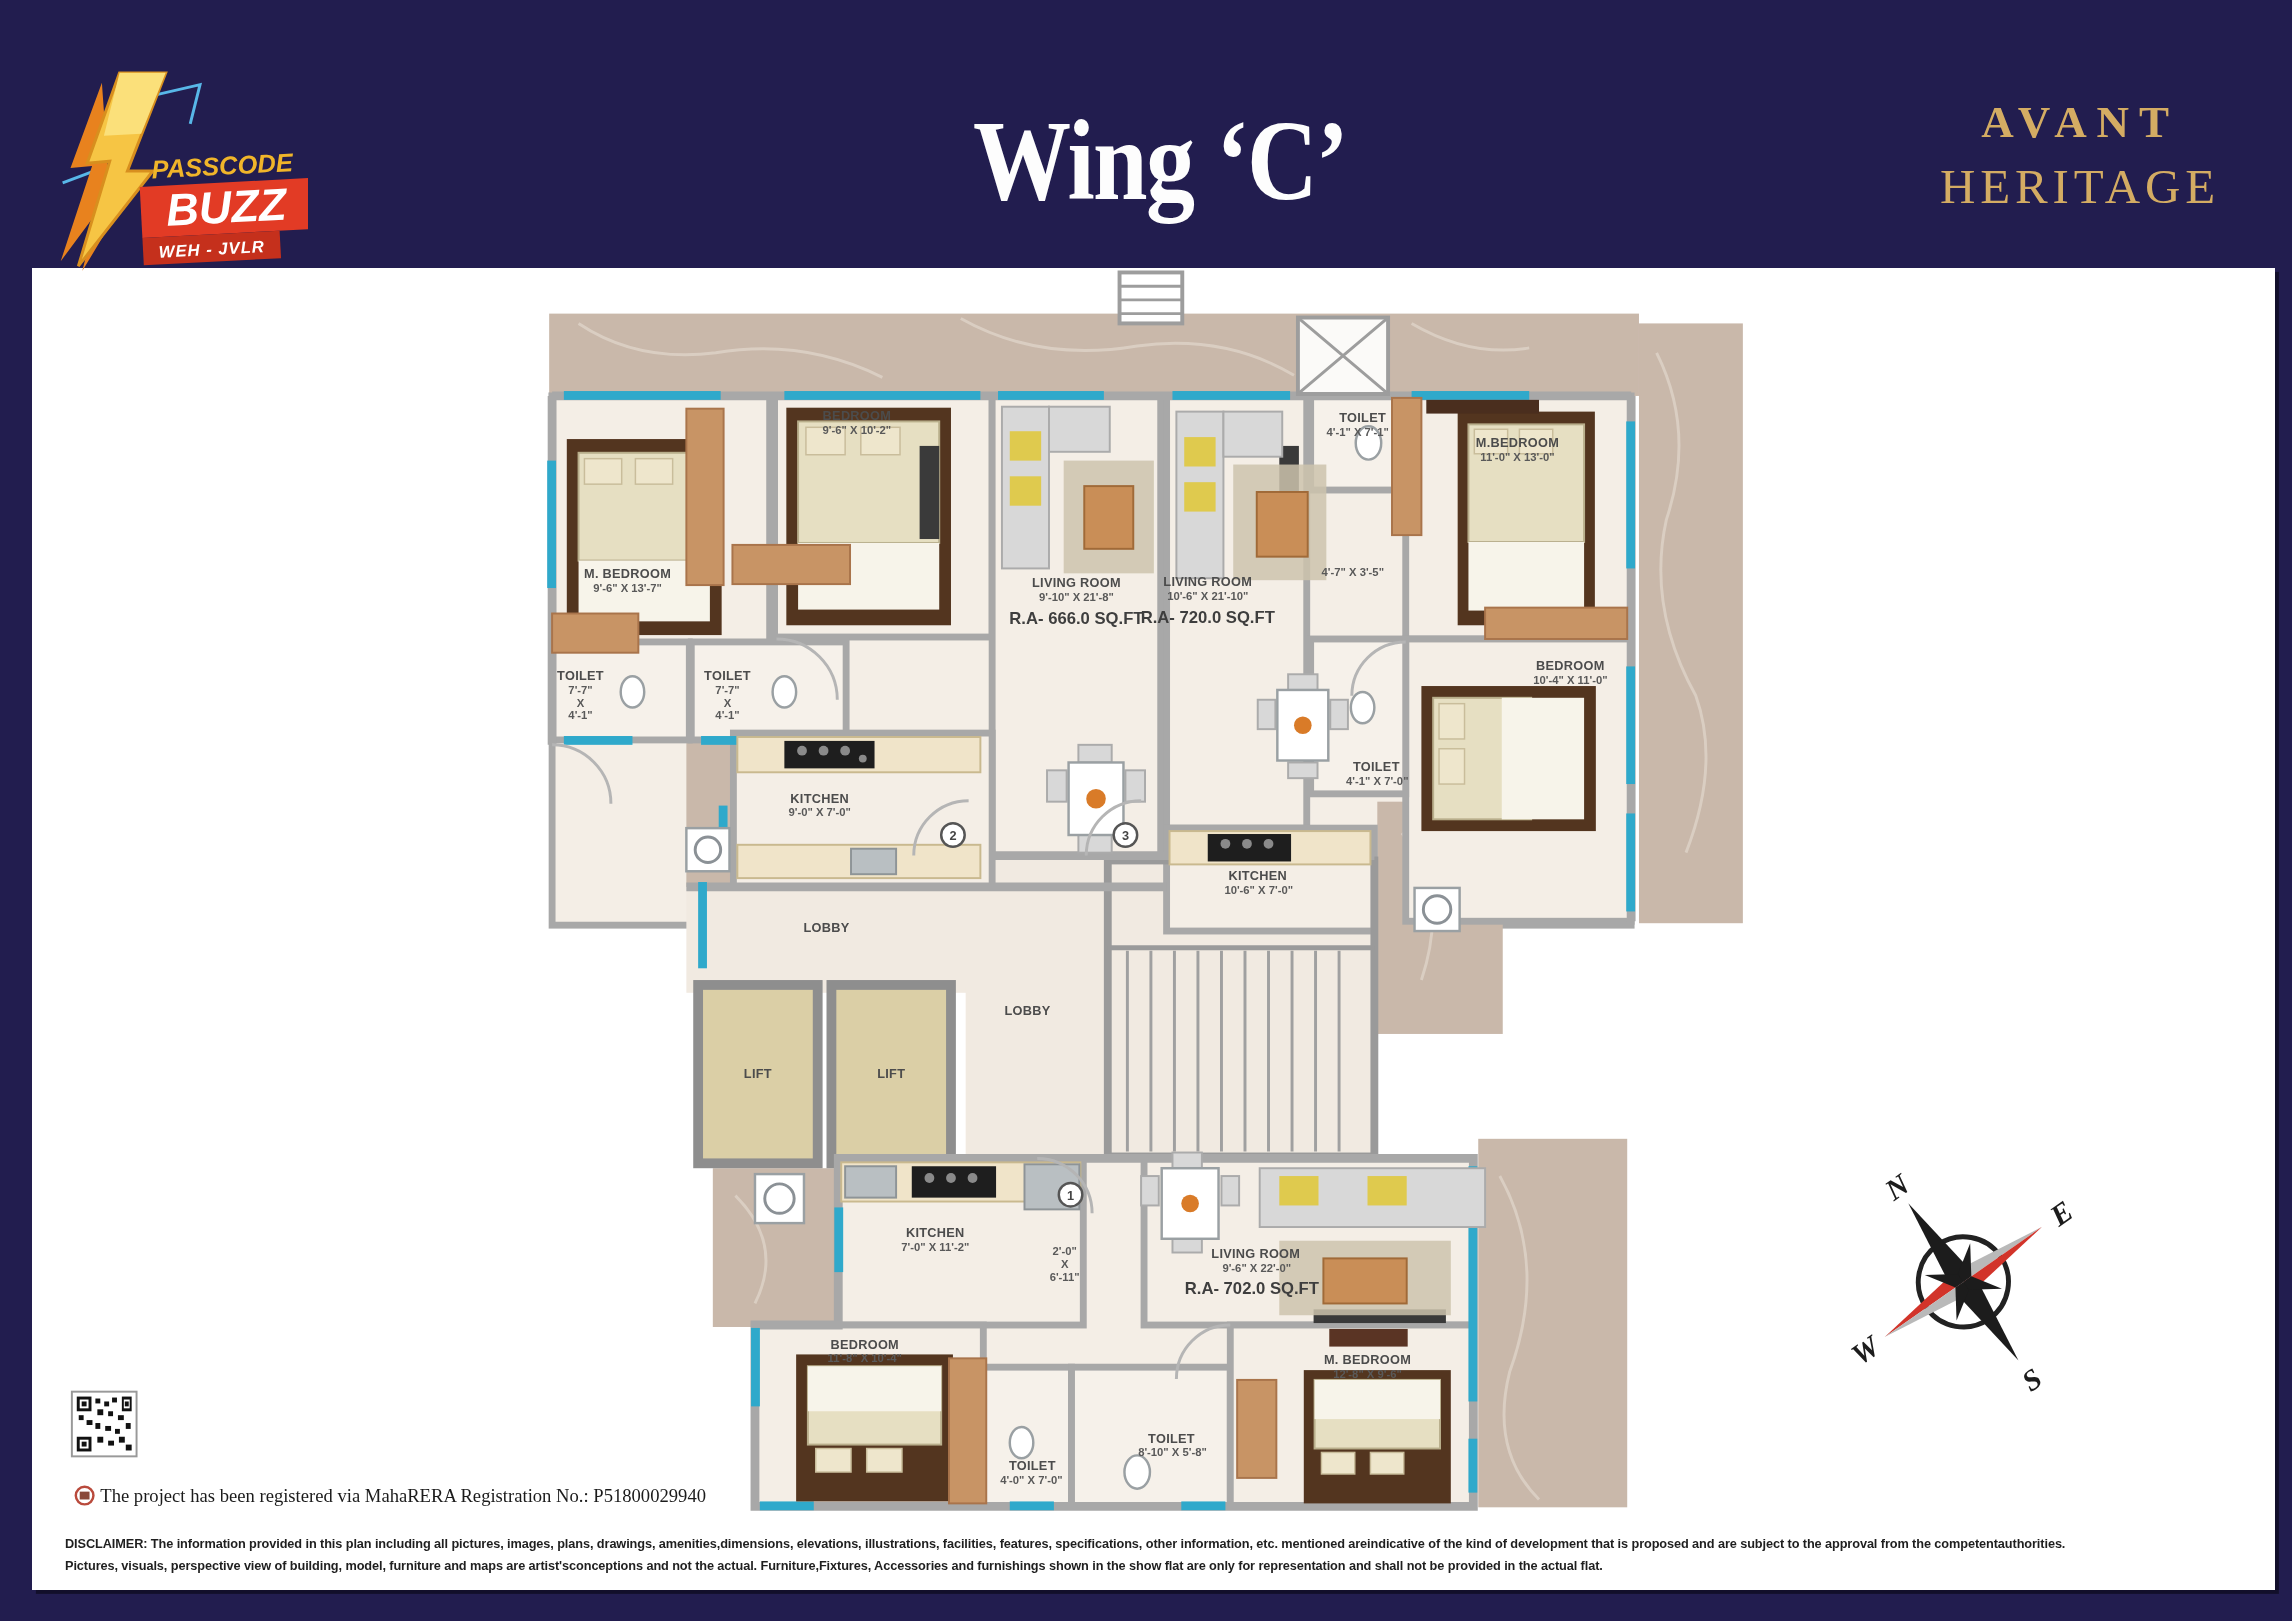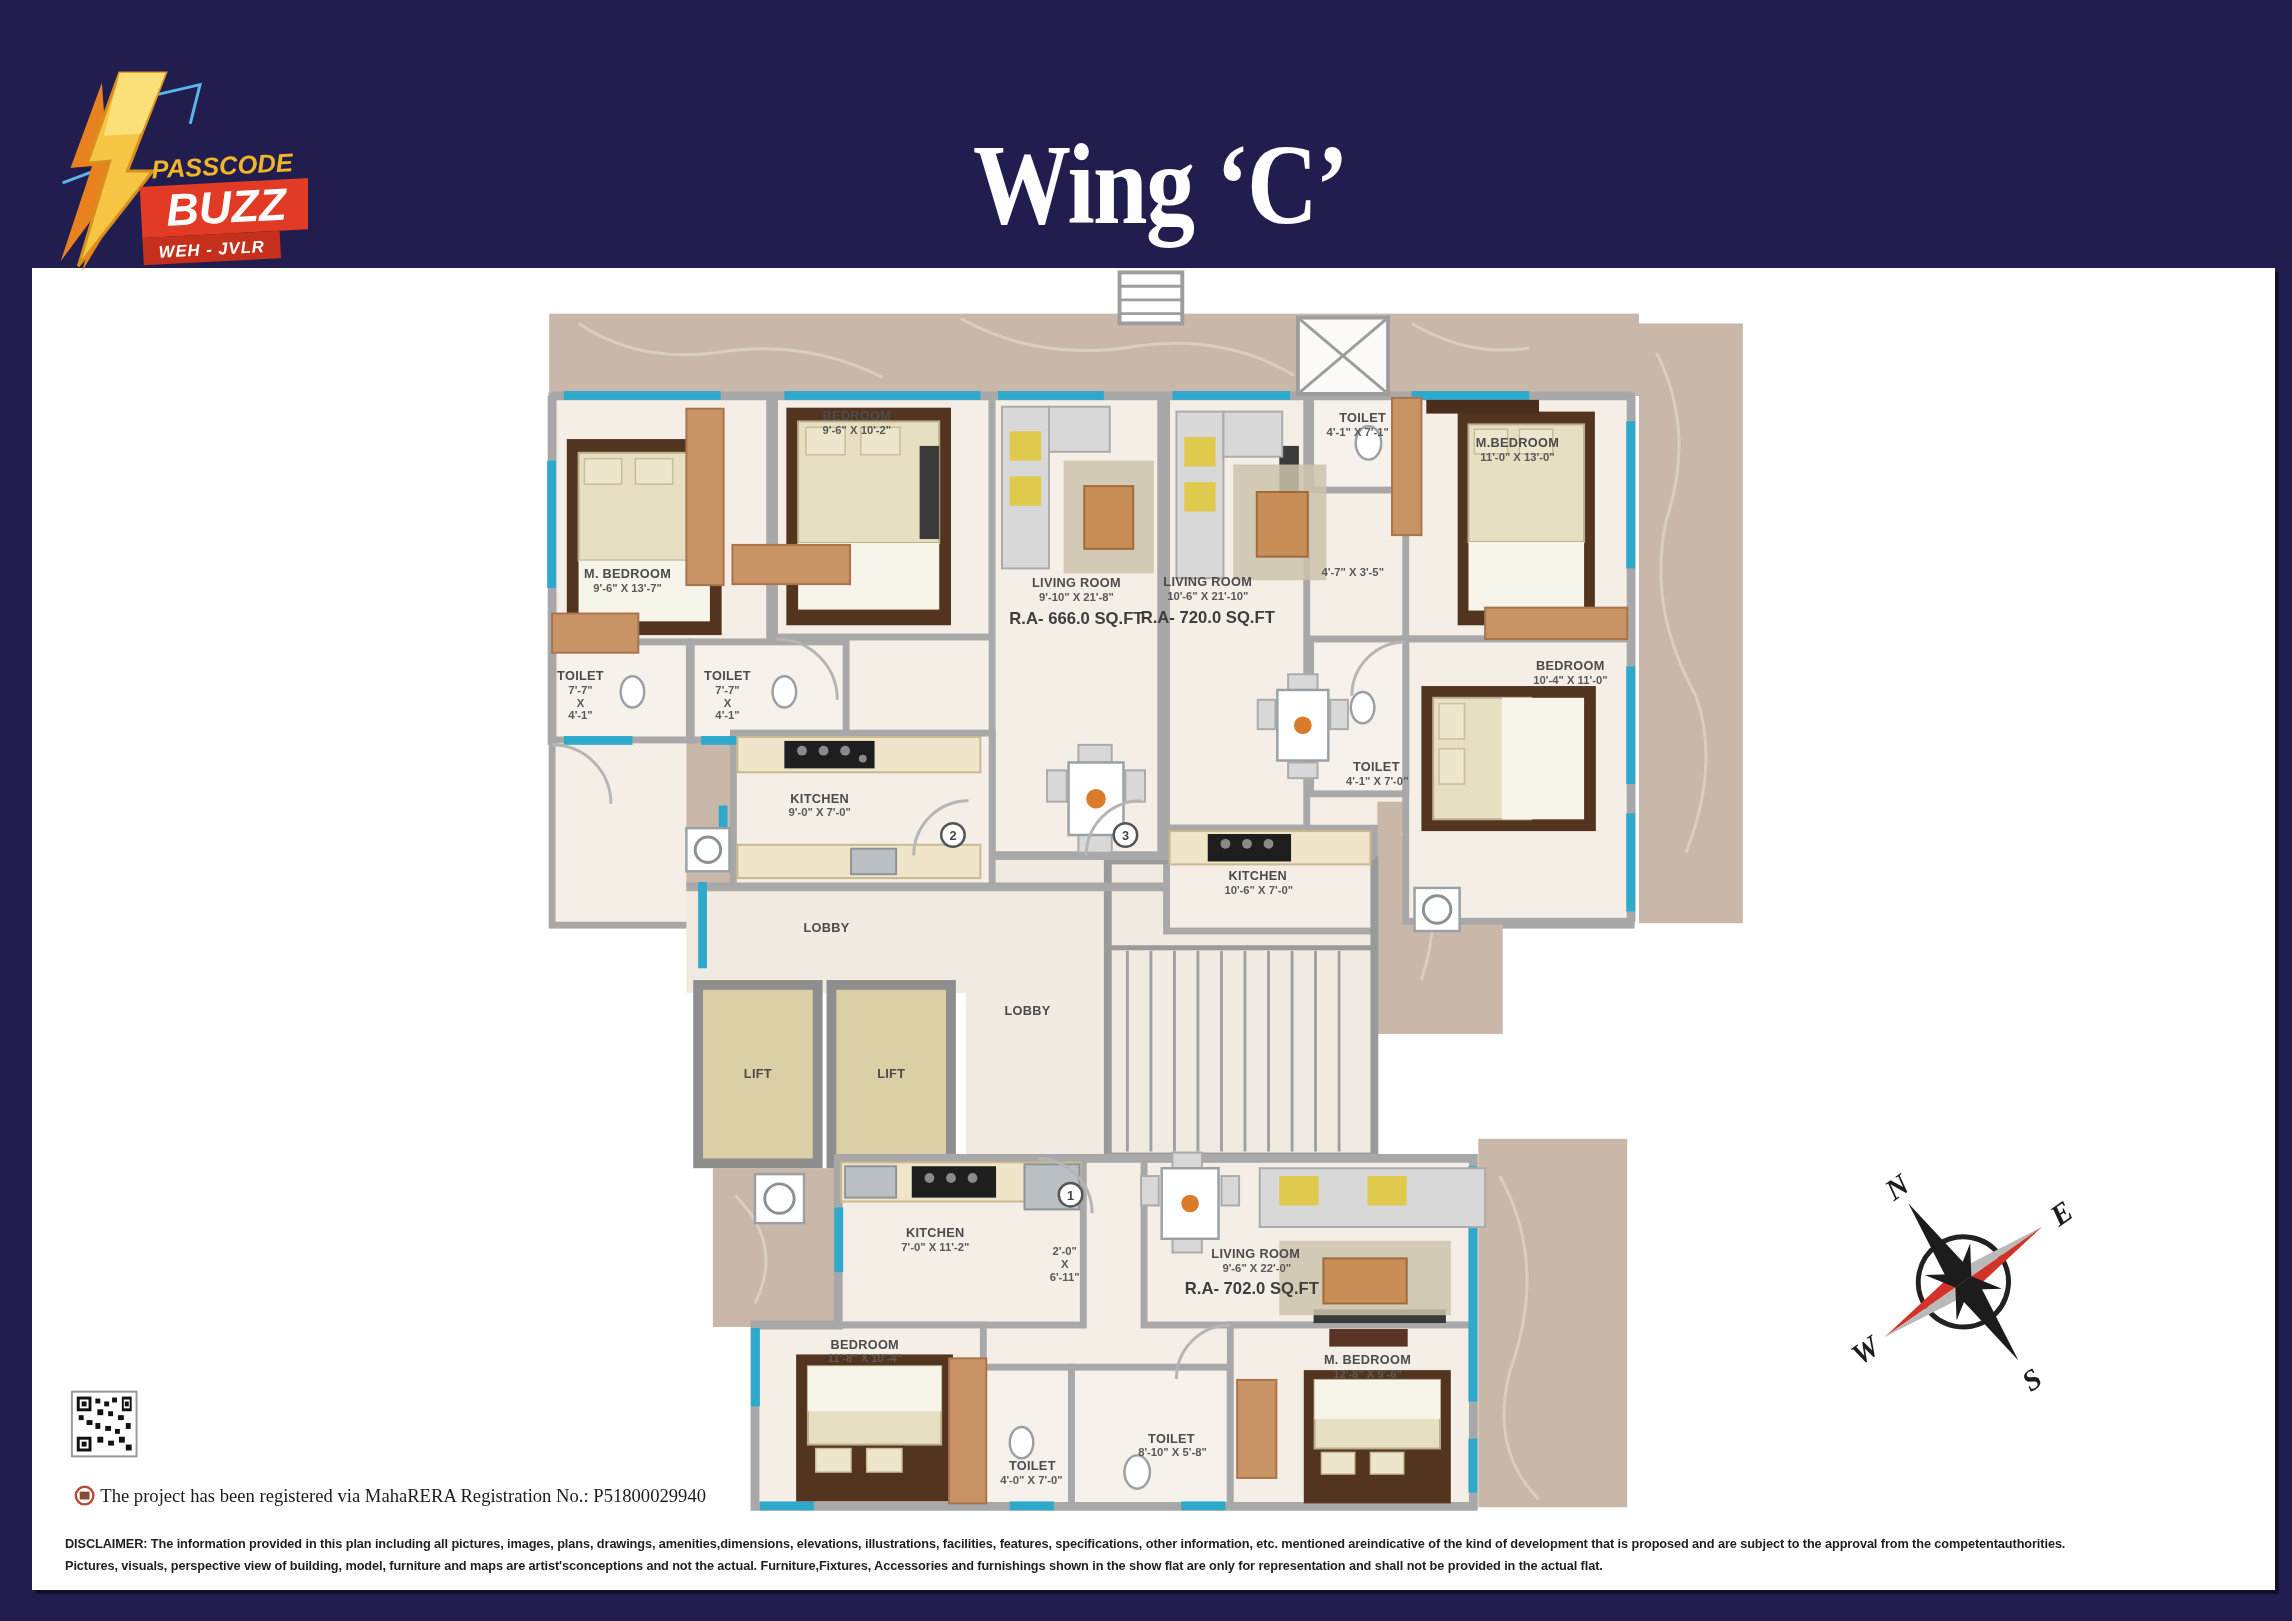--- a/index.html
+++ b/index.html
@@ -1,21 +1,21 @@
 <!DOCTYPE html>
 <html><head>
 <meta charset="utf-8">
 <style>
   html,body{margin:0;padding:0;background:#221d4f;}
   #stage{position:relative;width:2293px;height:1621px;background:#221d4f;overflow:hidden;
          font-family:"Liberation Sans",sans-serif;}
   #sheet{position:absolute;left:32px;top:268px;width:2243px;height:1322px;background:#ffffff;
          box-shadow:3.9px 3.9px 0 rgba(0,0,0,.45);}
   
-  #title-wrap{position:absolute;left:1160px;top:128px;white-space:nowrap;}
+  #title-wrap{position:absolute;left:1160px;top:104px;white-space:nowrap;}
   #title-wrap .t{display:inline-block;transform:translateX(-50%) scaleX(.86);
       font-family:"Liberation Serif",serif;font-weight:bold;font-size:114px;line-height:1;
       color:#fdfdfd;letter-spacing:-2px;}
   #brand{position:absolute;left:2080px;top:96px;text-align:center;transform:translateX(-50%);
       color:#d4ac63;font-family:"Liberation Serif",serif;}
   #brand .a{font-size:45px;letter-spacing:9.8px;font-weight:bold;}
   #brand .h{font-size:49px;letter-spacing:4.9px;margin-top:9.8px;}
   #logo{position:absolute;left:43px;top:65px;}
   svg{display:block;}
   #plan{position:absolute;left:0;top:0;}
@@ -77,20 +77,24 @@
         <rect x="100" y="172" width="140" height="28" fill="#c5301c"></rect>
         <text class="lg-weh" x="170" y="193">WEH - JVLR</text>
       </g>
     </svg>
   </div>
 
   <div id="title-wrap">
     <span class="t">Wing ‘C’</span>
   </div>
 
+  <div id="brand">
+    <div class="a">AVANT</div>
+    <div class="h">HERITAGE</div>
+  </div>
 
   <svg id="plan" width="2293" height="1621" viewBox="0 0 2339 1654">
 
     <g>
       <rect class="room" x="563" y="404" width="1101" height="540"></rect>
       <rect class="lob" x="700" y="873" width="490" height="140"></rect>
       <rect class="lob" x="985" y="1008" width="170" height="180"></rect>
       <rect class="lob" x="1130" y="878" width="272" height="302"></rect>
       <rect class="lob" x="1055" y="1180" width="88" height="175"></rect>
       <path class="room" d="M855,1182 H1503 V1537 H770 V1352 H855 Z"></path>

